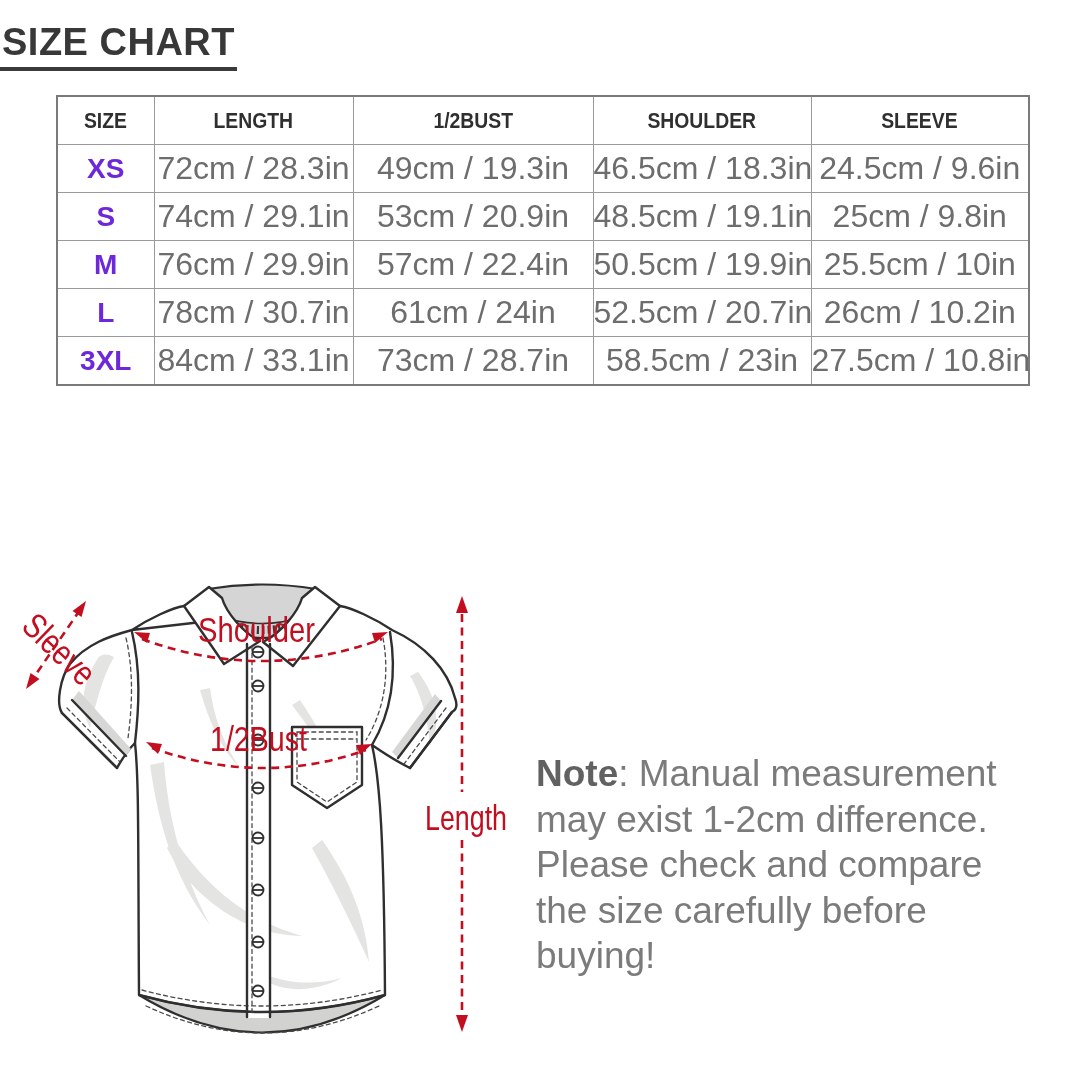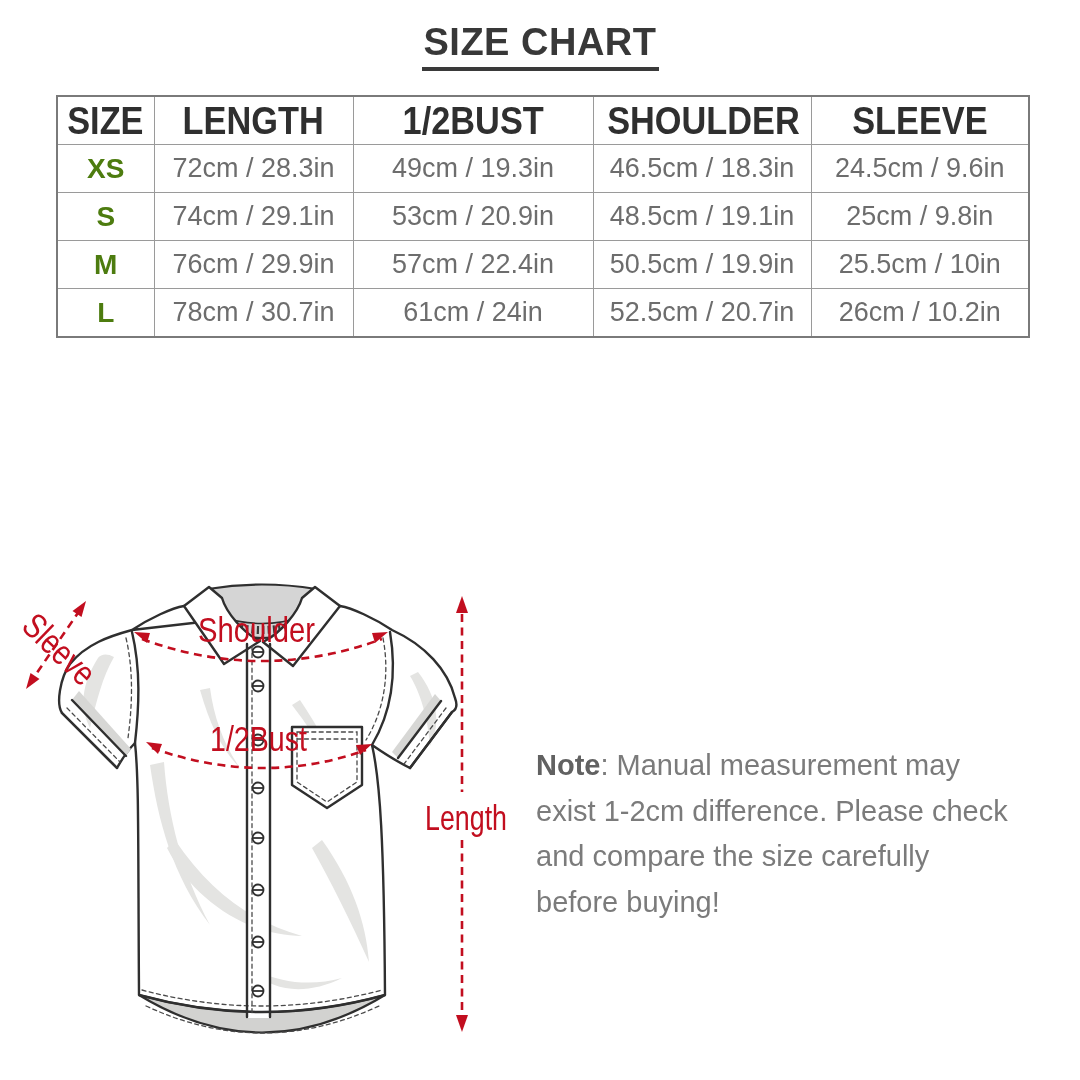--- a/index.html
+++ b/index.html
@@ -1,42 +1,42 @@
 <!DOCTYPE html>
 <html><head>
 <meta charset="utf-8">
 <style>
   html,body{margin:0;padding:0;background:#fff;}
   #stage{
     position:relative;width:1080px;height:1080px;background:#ffffff;overflow:hidden;
     font-family:"Liberation Sans","DejaVu Sans",sans-serif;
   }
   
-  .title-wrap{position:absolute;top:22px;left:0;width:100%;text-align:center;}
+  .title-wrap{position:absolute;top:22px;left:0;width:100%;}
   .title{
     display:inline-block;font-size:38px;font-weight:bold;color:#383838;
     letter-spacing:.5px;border-bottom:4px solid #3a3a3a;padding:0 2px 5px 2px;line-height:40px;
   }
   
   table.size-table{
     position:absolute;left:56px;top:95px;width:972px;border-collapse:collapse;table-layout:fixed;
     border:2px solid #7a7a7a;
   }
   table.size-table th,table.size-table td{
     border:1px solid #9a9a9a;height:47px;text-align:center;vertical-align:middle;
     padding:0;white-space:nowrap;overflow:hidden;
   }
-  table.size-table th{font-size:39px;font-weight:bold;color:#2f2f2f;}
+  table.size-table th{font-size:22px;font-weight:bold;color:#2f2f2f;}
   th .hdr{display:inline-block;transform:scaleX(.88);transform-origin:center;}
-  table.size-table td{font-size:27px;color:#6d6d6d;}
-  table.size-table td.col-size{font-size:28px;font-weight:bold;color:#4d7c0f;}
+  table.size-table td{font-size:32px;color:#6d6d6d;}
+  table.size-table td.col-size{font-size:28px;font-weight:bold;color:#6d28d9;}
   
   .note{
     position:absolute;left:536px;top:714px;width:482px;
-    font-size:29px;line-height:45.5px;color:#7b7b7b;
+    font-size:37px;line-height:45.5px;color:#7b7b7b;
   }
   .note b{color:#616161;}
   
   #diagram{position:absolute;left:0;top:540px;width:540px;height:540px;}
   .outline{fill:none;stroke:#2f2f2f;stroke-width:2.4;stroke-linejoin:round;stroke-linecap:round;}
   .stitch{fill:none;stroke:#4a4a4a;stroke-width:1.3;stroke-dasharray:4 3.4;stroke-linecap:round;}
   .fold{fill:#e4e4e2;stroke:none;}
   .redline{fill:none;stroke:#c20e1f;stroke-width:2.6;stroke-dasharray:8 5.5;}
   .redhead{fill:#c20e1f;stroke:none;}
   .redlabel{fill:#c20e1f;font-family:"Liberation Sans","DejaVu Sans",sans-serif;font-size:35px;}
@@ -88,20 +88,27 @@
           <td>57cm / 22.4in</td>
           <td>50.5cm / 19.9in</td>
           <td>25.5cm / 10in</td>
         </tr>
         <tr>
           <td class="col-size">L</td>
           <td>78cm / 30.7in</td>
           <td>61cm / 24in</td>
           <td>52.5cm / 20.7in</td>
           <td>26cm / 10.2in</td>
+        </tr>
+        <tr>
+          <td class="col-size">3XL</td>
+          <td>84cm / 33.1in</td>
+          <td>73cm / 28.7in</td>
+          <td>58.5cm / 23in</td>
+          <td>27.5cm / 10.8in</td>
         </tr>
       </tbody>
   </table>
 
   <svg id="diagram" viewBox="0 0 540 540">
 
     <g>
       <path fill="#ffffff" d="M132,90
         C150,78 172,68 184,66 L210,47 Q262,40 314,47 L340,66
         C352,68 374,78 392,90

